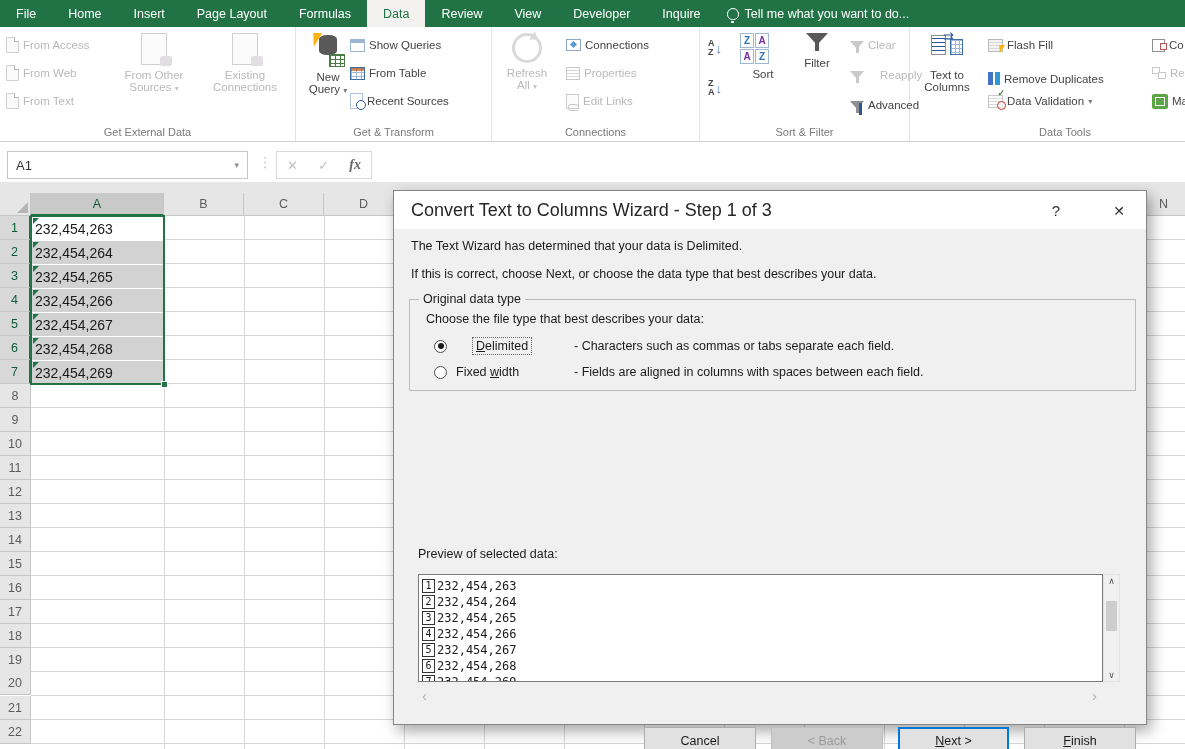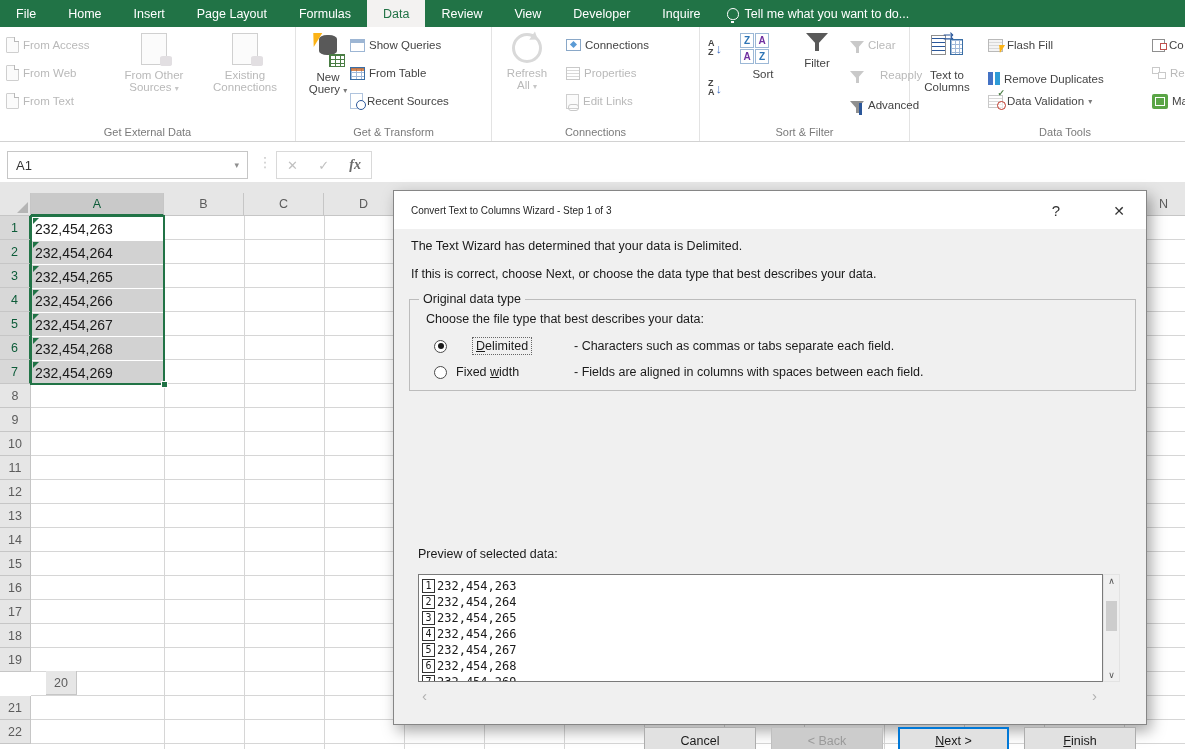--- a/index.html
+++ b/index.html
@@ -103,21 +103,21 @@
   .gridlines-v { position:absolute; left:164px; top:23px; right:0; bottom:0; border-left:1px solid #d6d6d6; background:repeating-linear-gradient(to right,transparent 0 79px,#d6d6d6 79px 80px); }
   .cell { position:absolute; left:32px; width:132px; height:24px; font-size:14px; color:#1a1a1a; display:flex; align-items:center; padding:0 3px; background:#fff; }
   .cell.sel { background:#d2d2d2; border-bottom:1px solid #fff; }
   .tri { position:absolute; left:1px; top:1px; width:0; height:0; border-top:6px solid #217346; border-right:6px solid transparent; }
   .selbox { position:absolute; left:30px; top:22px; width:135px; height:170px; border:2px solid #217346; pointer-events:none; }
   .fillhandle { position:absolute; left:161px; top:188px; width:7px; height:7px; background:#217346; border:1px solid #fff; }
 
   
   .dlg { position:absolute; left:393px; top:190px; width:754px; height:535px; background:#f0f0f0; border:1px solid #868686; box-shadow:4px 6px 14px rgba(0,0,0,.35); }
   .dlg-title { position:absolute; left:0; top:0; right:0; height:38px; background:#fff; display:flex; align-items:center; }
-  .dlg-title .t { font-size:10px; color:#262626; margin-left:17px; }
+  .dlg-title .t { font-size:18px; color:#262626; margin-left:17px; }
   .dlg-help { position:absolute; right:78px; top:8px; width:24px; height:24px; font-size:15px; color:#333; text-align:center; line-height:24px; }
   .dlg-close { position:absolute; right:14px; top:8px; width:26px; height:24px; font-size:14px; color:#333; text-align:center; line-height:24px; }
   .dlg-body { position:absolute; left:0; top:38px; right:0; bottom:0; font-size:12.5px; color:#1a1a1a; }
   .intro1 { position:absolute; left:17px; top:10px; }
   .intro2 { position:absolute; left:17px; top:38px; }
   .gbox { position:absolute; left:15px; top:70px; width:727px; height:92px; border:1px solid #bcbcbc; }
   .gbox-label { position:absolute; left:9px; top:-8px; background:#f0f0f0; padding:0 4px; }
   .gprompt { position:absolute; left:16px; top:12px; }
   .radiorow { position:absolute; left:24px; display:flex; align-items:center; }
   .radio { width:13px; height:13px; border:1px solid #4a4a4a; border-radius:50%; background:#fff; margin-right:6px; position:relative; flex:0 0 auto; }
@@ -384,21 +384,21 @@
   <div class="rhdr" style="top:239px;">10</div>
   <div class="rhdr" style="top:263px;">11</div>
   <div class="rhdr" style="top:287px;">12</div>
   <div class="rhdr" style="top:311px;">13</div>
   <div class="rhdr" style="top:335px;">14</div>
   <div class="rhdr" style="top:359px;">15</div>
   <div class="rhdr" style="top:383px;">16</div>
   <div class="rhdr" style="top:407px;">17</div>
   <div class="rhdr" style="top:431px;">18</div>
   <div class="rhdr" style="top:455px;">19</div>
-  <div class="rhdr" style="top:478px;margin-left:46px;">20</div>
+  <div class="rhdr" style="top:478px;">20</div>
   <div class="rhdr" style="top:503px;">21</div>
   <div class="rhdr" style="top:527px;">22</div>
 
   <div class="cell" style="top:24px;">
     <span class="tri"></span>
     <span>232,454,263</span>
   </div>
   <div class="cell sel" style="top:48px;">
     <span class="tri"></span>
     <span>232,454,264</span>

